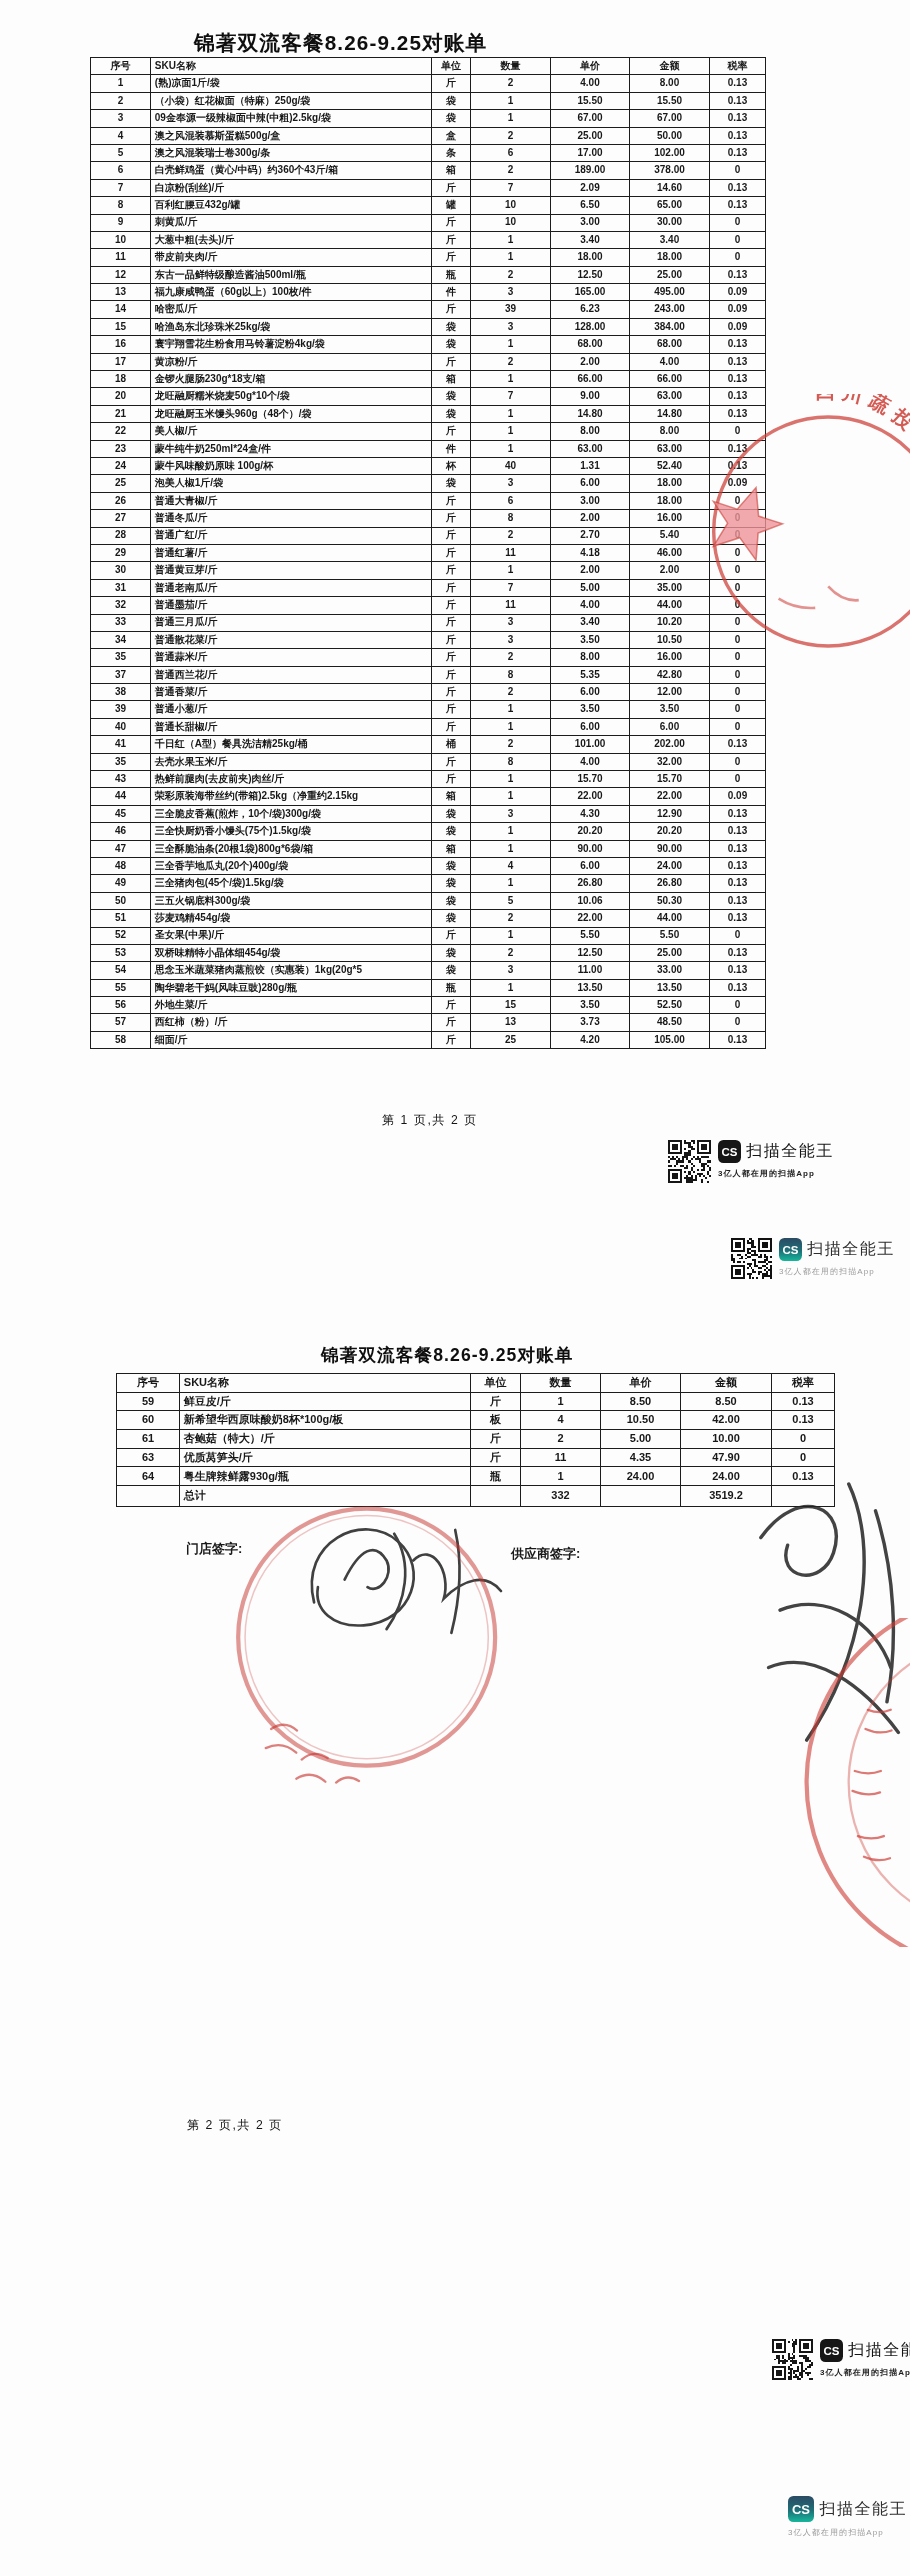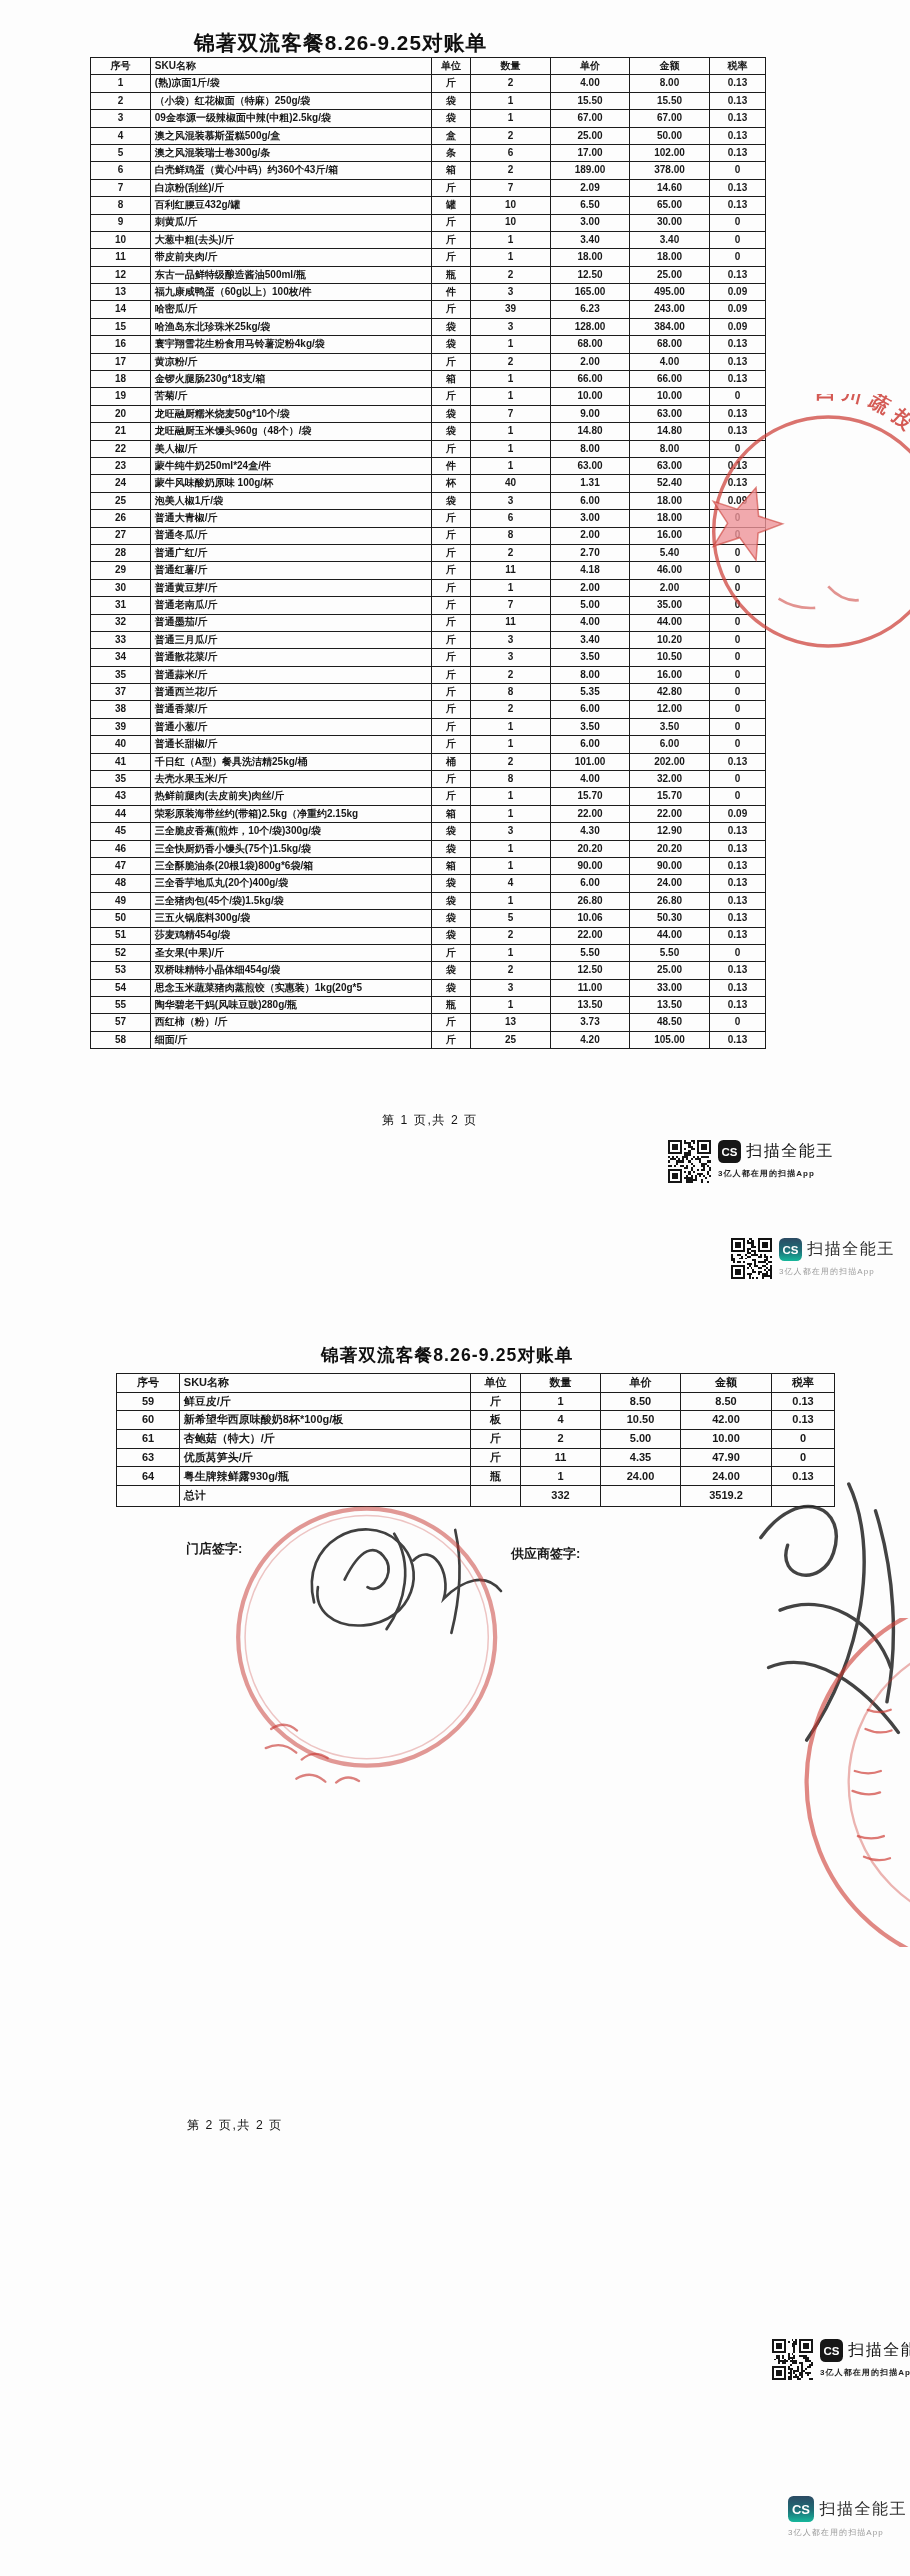--- a/index.html
+++ b/index.html
@@ -244,29 +244,20 @@
         <tr>
           <td class="c0">18</td>
           <td class="c1">金锣火腿肠230g*18支/箱</td>
           <td class="c2">箱</td>
           <td class="c3">1</td>
           <td class="c4">66.00</td>
           <td class="c5">66.00</td>
           <td class="c6">0.13</td>
         </tr>
         <tr>
-          <td class="c0">19</td>
-          <td class="c1">苦菊/斤</td>
-          <td class="c2">斤</td>
-          <td class="c3">1</td>
-          <td class="c4">10.00</td>
-          <td class="c5">10.00</td>
-          <td class="c6">0</td>
-        </tr>
-        <tr>
           <td class="c0">20</td>
           <td class="c1">龙旺融厨糯米烧麦50g*10个/袋</td>
           <td class="c2">袋</td>
           <td class="c3">7</td>
           <td class="c4">9.00</td>
           <td class="c5">63.00</td>
           <td class="c6">0.13</td>
         </tr>
         <tr>
           <td class="c0">21</td>
@@ -566,20 +557,29 @@
           <td class="c6">0.13</td>
         </tr>
         <tr>
           <td class="c0">55</td>
           <td class="c1">陶华碧老干妈(风味豆豉)280g/瓶</td>
           <td class="c2">瓶</td>
           <td class="c3">1</td>
           <td class="c4">13.50</td>
           <td class="c5">13.50</td>
           <td class="c6">0.13</td>
+        </tr>
+        <tr>
+          <td class="c0">56</td>
+          <td class="c1">外地生菜/斤</td>
+          <td class="c2">斤</td>
+          <td class="c3">15</td>
+          <td class="c4">3.50</td>
+          <td class="c5">52.50</td>
+          <td class="c6">0</td>
         </tr>
         <tr>
           <td class="c0">57</td>
           <td class="c1">西红柿（粉）/斤</td>
           <td class="c2">斤</td>
           <td class="c3">13</td>
           <td class="c4">3.73</td>
           <td class="c5">48.50</td>
           <td class="c6">0</td>
         </tr>

